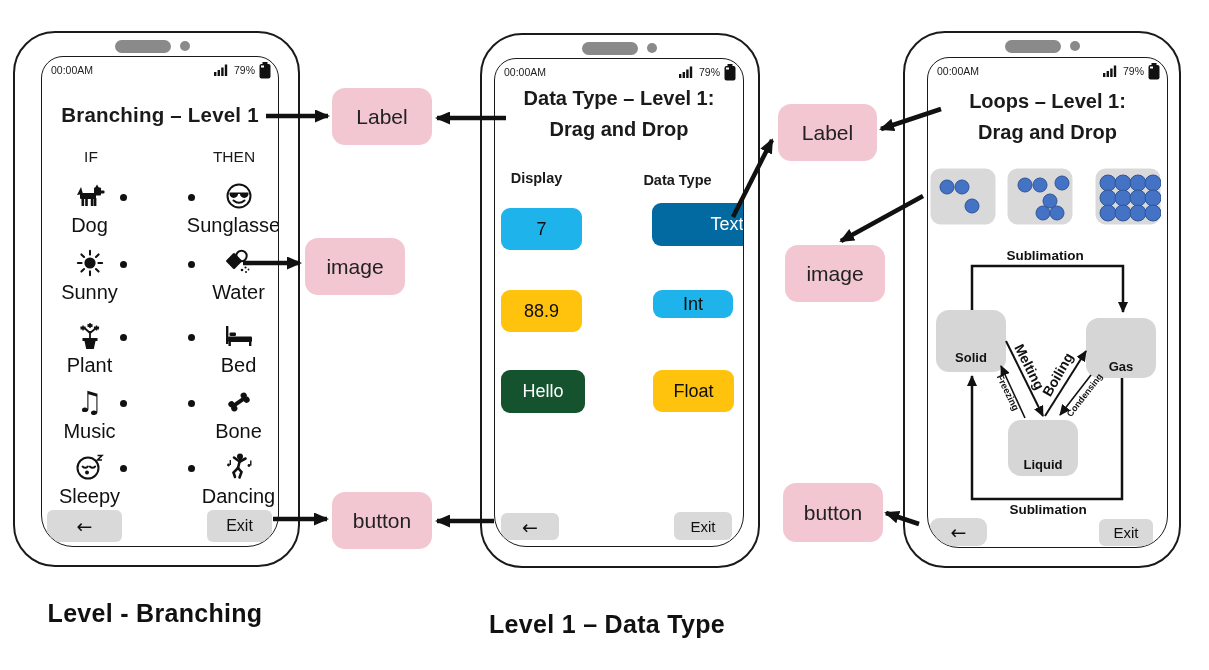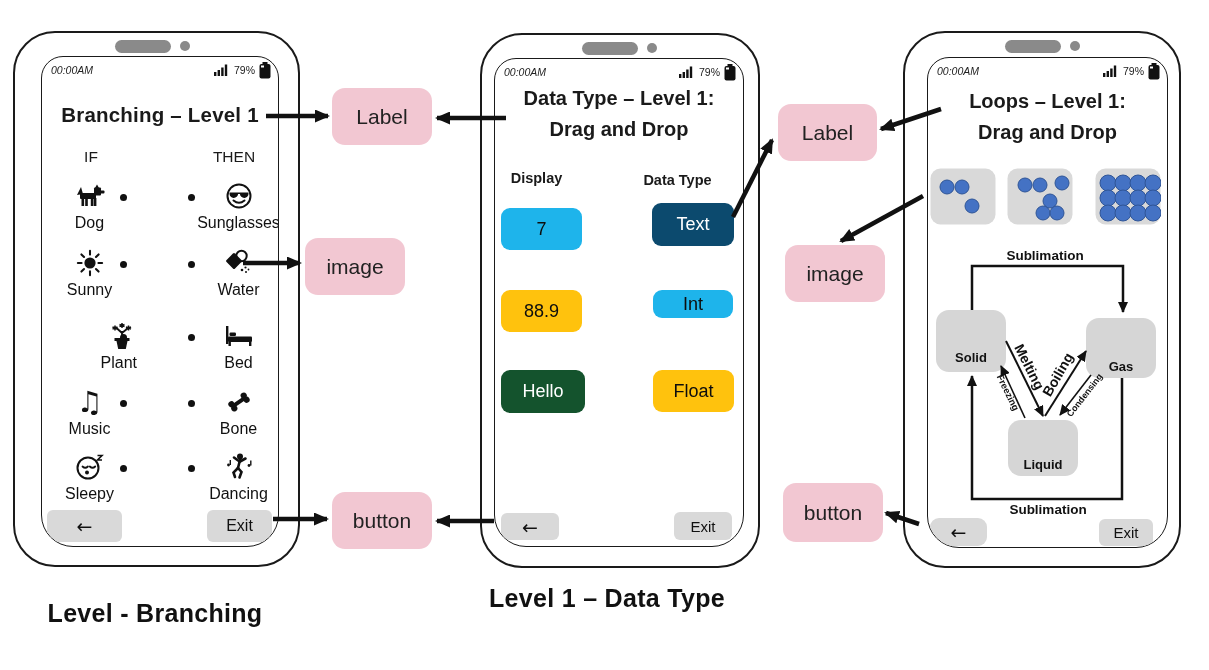--- a/index.html
+++ b/index.html
@@ -5,32 +5,32 @@
   html,body{margin:0;padding:0;background:#fff;}
   #canvas{position:relative;width:1209px;height:670px;background:#fff;overflow:hidden;
           font-family:"Liberation Sans","DejaVu Sans",sans-serif;color:#111;}
   
   .phone{position:absolute;border:2px solid #1a1a1a;border-radius:42px;background:#fff;box-sizing:border-box;}
   .speaker{position:absolute;left:100px;top:7px;width:56px;height:13px;border-radius:8px;background:#8a8a8a;}
   .camera{position:absolute;left:165px;top:8px;width:10px;height:10px;border-radius:50%;background:#8a8a8a;}
   .screen{position:absolute;border:1.8px solid #1a1a1a;border-radius:22px 22px 32px 32px;background:#fff;box-sizing:border-box;overflow:hidden;}
   
   .statusbar{position:absolute;top:4px;left:9px;right:7px;height:18px;display:flex;align-items:center;font-size:10.5px;color:#222;}
-  .statusbar .time{flex:0 0 auto;font-style:italic;}
+  .statusbar .time{flex:0 0 auto;}
   .statusbar .sp{flex:1 1 auto;}
   .statusbar .pct{margin:0 4px 0 6px;}
   
   .ptitle{position:absolute;left:0;right:0;text-align:center;font-weight:bold;font-size:20.5px;letter-spacing:.2px;color:#1a1a1a;}
   .ptitle2{position:absolute;left:0;right:0;text-align:center;font-weight:bold;font-size:20px;line-height:31px;color:#1a1a1a;}
   
   .colhead{position:absolute;font-size:15.5px;color:#1a1a1a;}
   .b-row{position:absolute;left:0;width:100%;height:60px;}
   .cell{position:absolute;display:flex;flex-direction:column;align-items:center;}
   .cell .icn-slot{height:34px;display:flex;align-items:center;justify-content:center;}
-  .cell .lbl{font-size:16px;margin-top:1px;white-space:nowrap;}
+  .cell .lbl{font-size:20px;margin-top:1px;white-space:nowrap;}
   .bdot{position:absolute;width:7px;height:7px;border-radius:50%;background:#111;top:15px;}
   .icn{display:block;}
   .glyph{font-family:"DejaVu Sans",sans-serif;line-height:1;}
   
   .nav-btn{position:absolute;background:#d9d9d9;border-radius:6px;display:flex;align-items:center;justify-content:center;
            font-size:16px;color:#111;cursor:pointer;}
   .nav-btn.arrow{font-size:19px;font-family:"DejaVu Sans",sans-serif;}
   
   .dt-head{position:absolute;font-weight:bold;font-size:14.5px;color:#1a1a1a;text-align:center;}
   .dt-box{position:absolute;border-radius:9px;display:flex;align-items:center;justify-content:center;
@@ -139,21 +139,21 @@
                 <circle cx="21.5" cy="19.5" r="1.1" fill="#111"></circle>
                 <circle cx="22" cy="24" r="1" fill="#111"></circle>
                 <circle cx="24.5" cy="21.5" r="0.9" fill="#111"></circle>
               </svg>
           </span>
           <span class="lbl">Water</span>
         </div>
       </div>
 
       <div class="b-row" style="top:262px;">
-        <div class="cell" style="left:0;width:95px;align-items:flex-end;">
+        <div class="cell" style="left:0;width:95px;">
           <span class="icn-slot">
             <svg viewBox="0 0 30 30" width="30" height="30" class="icn">
                 <g stroke="#111" fill="none">
                   <path d="M15 17 V10 M15 12 L9.5 7 M15 12 L20.5 7.5" stroke-width="1.8"></path>
                   <path d="M8 4.5 v5 M5.5 6 l5 2 M10.5 6 l-5 2" stroke-width="1.5"></path>
                   <path d="M15 2 v5 M12.5 3.5 l5 2 M17.5 3.5 l-5 2" stroke-width="1.5"></path>
                   <path d="M21.5 4.5 v5 M19 6 l5 2 M24 6 l-5 2" stroke-width="1.5"></path>
                 </g>
                 <rect x="7.5" y="17" width="15" height="3" fill="#111"></rect>
                 <polygon points="9.5,20 20.5,20 18.8,28 11.2,28" fill="#111"></polygon>
@@ -270,21 +270,21 @@
         <div>Data Type – Level 1:</div>
         <div>Drag and Drop</div>
       </div>
       <div class="dt-head" style="left:4px;top:111px;width:75px;">Display</div>
       <div class="dt-head" style="left:140px;top:113px;width:85px;">Data Type</div>
 
       <div class="dt-box" style="left: 6px; top: 149px; width: 81px; height: 42px; background: rgb(30, 180, 235);">7</div>
       <div class="dt-box" style="left: 6px; top: 231px; width: 81px; height: 42px; background: rgb(255, 194, 13);">88.9</div>
       <div class="dt-box" style="left: 6px; top: 311px; width: 84px; height: 43px; color: rgb(255, 255, 255); background: #14532d;">Hello</div>
 
-      <div class="dt-box" style="left: 157px; top: 144px; width: 82px; height: 43px; color: rgb(255, 255, 255); background: #0c4a6e;">Text</div>
+      <div class="dt-box" style="left: 157px; top: 144px; width: 82px; height: 43px; color: rgb(255, 255, 255); background: #0369a1; padding-left: 34px;">Text</div>
       <div class="dt-box" style="left: 158px; top: 231px; width: 80px; height: 28px; background: rgb(30, 180, 235);">Int</div>
       <div class="dt-box" style="left: 158px; top: 311px; width: 81px; height: 42px; background: rgb(255, 194, 13);">Float</div>
 
       <div class="nav-btn arrow" style="left:6px;top:454px;width:58px;height:27px;">←</div>
       <div class="nav-btn" style="left:179px;top:453px;width:58px;height:28px;font-size:15px;">Exit</div>
     </div>
   </div>
 
   <div class="phone" style="left:903px;top:31px;width:278px;height:537px;">
     <div class="speaker"></div>
@@ -378,21 +378,21 @@
         <text transform="translate(134,129) rotate(-60)" text-anchor="middle" font-size="14" font-weight="bold" fill="#111">Boiling</text>
         <text transform="translate(159,149) rotate(-52)" text-anchor="middle" font-size="9" font-weight="bold" fill="#111">Condensing</text>
       </svg>
 
       <div class="nav-btn arrow" style="left:2px;top:460px;width:57px;height:28px;border-radius:9px;">←</div>
       <div class="nav-btn" style="left:171px;top:461px;width:54px;height:27px;font-size:15px;">Exit</div>
     </div>
   </div>
 
   <div class="caption" style="left:30px;top:599px;width:250px;">Level - Branching</div>
-  <div class="caption" style="left:482px;top:584px;width:250px;">Level 1 – Data Type</div>
+  <div class="caption" style="left:482px;top:610px;width:250px;">Level 1 – Data Type</div>
 
   <div class="tag" style="left:332px;top:88px;width:100px;height:57px;">Label</div>
   <div class="tag" style="left:305px;top:238px;width:100px;height:57px;">image</div>
   <div class="tag" style="left:332px;top:492px;width:100px;height:57px;">button</div>
   <div class="tag" style="left:778px;top:104px;width:99px;height:57px;">Label</div>
   <div class="tag" style="left:785px;top:245px;width:100px;height:57px;">image</div>
   <div class="tag" style="left:783px;top:483px;width:100px;height:59px;">button</div>
 
   <svg id="arrows" width="1209" height="670" viewBox="0 0 1209 670">
     <defs>

